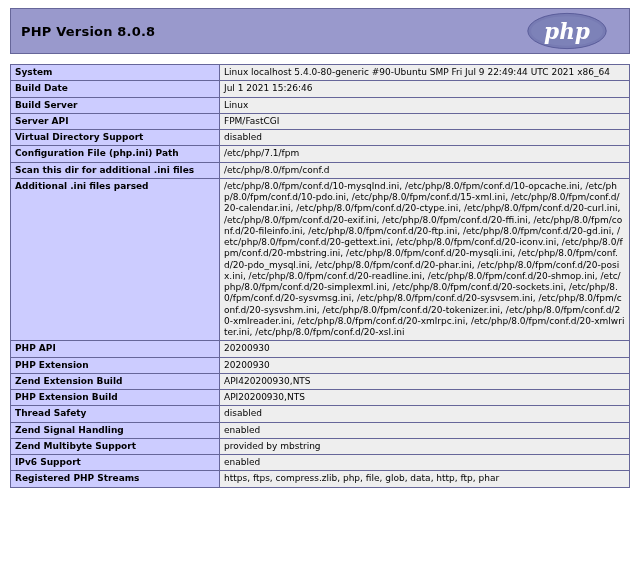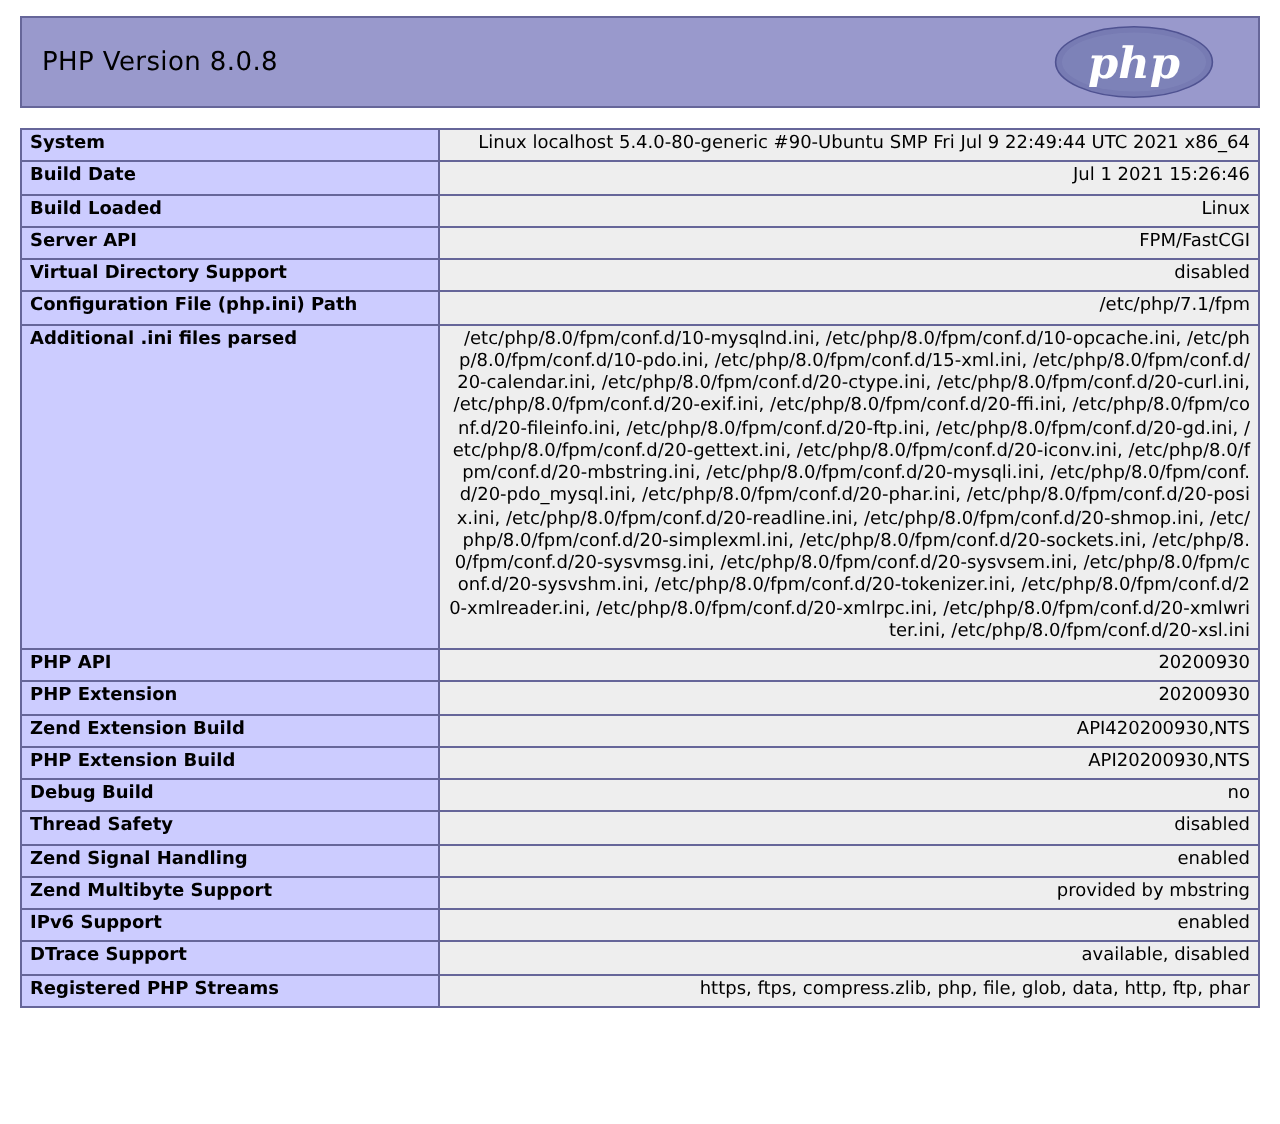--- a/index.html
+++ b/index.html
@@ -26,21 +26,21 @@
     align-items: center;
     justify-content: space-between;
     background: #9999cc;
     border: 1px solid #666699;
     height: 46px;
     box-sizing: border-box;
     padding: 0 10px;
   }
   .header-title {
     font-size: 13px;
-    font-weight: normal;
+    font-weight: bold;
     color: #000000;
     letter-spacing: 0.2px;
     text-align: center;
   }
   .php-logo {
     width: 104px;
     height: 40px;
     display: block;
   }
   
@@ -60,21 +60,20 @@
     overflow-wrap: break-word;
     margin-left: 32px;
   }
   td.e {
     background: #ccccff;
     font-weight: bold;
     width: 200px;
   }
   td.v {
     background: #eeeeee;
-    text-align: right;
   }
   td.v.wrapall {
     word-break: break-all;
   }
 </style>
 </head>
 <body>
 
 <div class="page">
 
@@ -93,34 +92,38 @@
     <tbody>
       <tr>
         <td class="e">System</td>
         <td class="v">Linux localhost 5.4.0-80-generic #90-Ubuntu SMP Fri Jul 9 22:49:44 UTC 2021 x86_64</td>
       </tr>
       <tr>
         <td class="e">Build Date</td>
         <td class="v">Jul 1 2021 15:26:46</td>
       </tr>
       <tr>
-        <td class="e">Build Loaded</td>
+        <td class="e">Build Server</td>
         <td class="v">Linux</td>
       </tr>
       <tr>
         <td class="e">Server API</td>
         <td class="v">FPM/FastCGI</td>
       </tr>
       <tr>
         <td class="e">Virtual Directory Support</td>
         <td class="v">disabled</td>
       </tr>
       <tr>
         <td class="e">Configuration File (php.ini) Path</td>
         <td class="v">/etc/php/7.1/fpm</td>
+      </tr>
+      <tr>
+        <td class="e">Scan this dir for additional .ini files</td>
+        <td class="v">/etc/php/8.0/fpm/conf.d</td>
       </tr>
       <tr>
         <td class="e">Additional .ini files parsed</td>
         <td class="v wrapall">/etc/php/8.0/fpm/conf.d/10-mysqlnd.ini, /etc/php/8.0/fpm/conf.d/10-opcache.ini, /etc/php/8.0/fpm/conf.d/10-pdo.ini, /etc/php/8.0/fpm/conf.d/15-xml.ini, /etc/php/8.0/fpm/conf.d/20-calendar.ini, /etc/php/8.0/fpm/conf.d/20-ctype.ini, /etc/php/8.0/fpm/conf.d/20-curl.ini, /etc/php/8.0/fpm/conf.d/20-exif.ini, /etc/php/8.0/fpm/conf.d/20-ffi.ini, /etc/php/8.0/fpm/conf.d/20-fileinfo.ini, /etc/php/8.0/fpm/conf.d/20-ftp.ini, /etc/php/8.0/fpm/conf.d/20-gd.ini, /etc/php/8.0/fpm/conf.d/20-gettext.ini, /etc/php/8.0/fpm/conf.d/20-iconv.ini, /etc/php/8.0/fpm/conf.d/20-mbstring.ini, /etc/php/8.0/fpm/conf.d/20-mysqli.ini, /etc/php/8.0/fpm/conf.d/20-pdo_mysql.ini, /etc/php/8.0/fpm/conf.d/20-phar.ini, /etc/php/8.0/fpm/conf.d/20-posix.ini, /etc/php/8.0/fpm/conf.d/20-readline.ini, /etc/php/8.0/fpm/conf.d/20-shmop.ini, /etc/php/8.0/fpm/conf.d/20-simplexml.ini, /etc/php/8.0/fpm/conf.d/20-sockets.ini, /etc/php/8.0/fpm/conf.d/20-sysvmsg.ini, /etc/php/8.0/fpm/conf.d/20-sysvsem.ini, /etc/php/8.0/fpm/conf.d/20-sysvshm.ini, /etc/php/8.0/fpm/conf.d/20-tokenizer.ini, /etc/php/8.0/fpm/conf.d/20-xmlreader.ini, /etc/php/8.0/fpm/conf.d/20-xmlrpc.ini, /etc/php/8.0/fpm/conf.d/20-xmlwriter.ini, /etc/php/8.0/fpm/conf.d/20-xsl.ini</td>
       </tr>
       <tr>
         <td class="e">PHP API</td>
         <td class="v">20200930</td>
       </tr>
       <tr>
@@ -129,44 +132,36 @@
       </tr>
       <tr>
         <td class="e">Zend Extension Build</td>
         <td class="v">API420200930,NTS</td>
       </tr>
       <tr>
         <td class="e">PHP Extension Build</td>
         <td class="v">API20200930,NTS</td>
       </tr>
       <tr>
-        <td class="e">Debug Build</td>
-        <td class="v">no</td>
-      </tr>
-      <tr>
         <td class="e">Thread Safety</td>
         <td class="v">disabled</td>
       </tr>
       <tr>
         <td class="e">Zend Signal Handling</td>
         <td class="v">enabled</td>
       </tr>
       <tr>
         <td class="e">Zend Multibyte Support</td>
         <td class="v">provided by mbstring</td>
       </tr>
       <tr>
         <td class="e">IPv6 Support</td>
         <td class="v">enabled</td>
       </tr>
       <tr>
-        <td class="e">DTrace Support</td>
-        <td class="v">available, disabled</td>
-      </tr>
-      <tr>
         <td class="e">Registered PHP Streams</td>
         <td class="v">https, ftps, compress.zlib, php, file, glob, data, http, ftp, phar</td>
       </tr>
 
     </tbody>
   </table>
 
 </div>
 
 </body></html>

